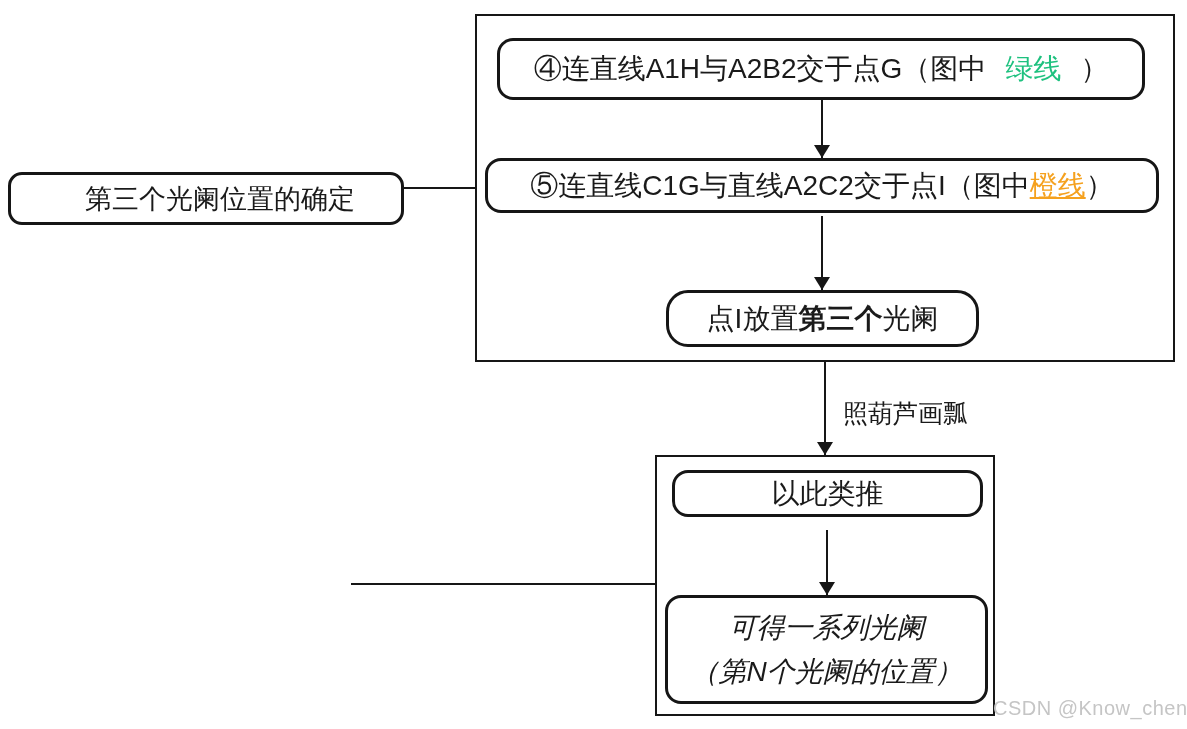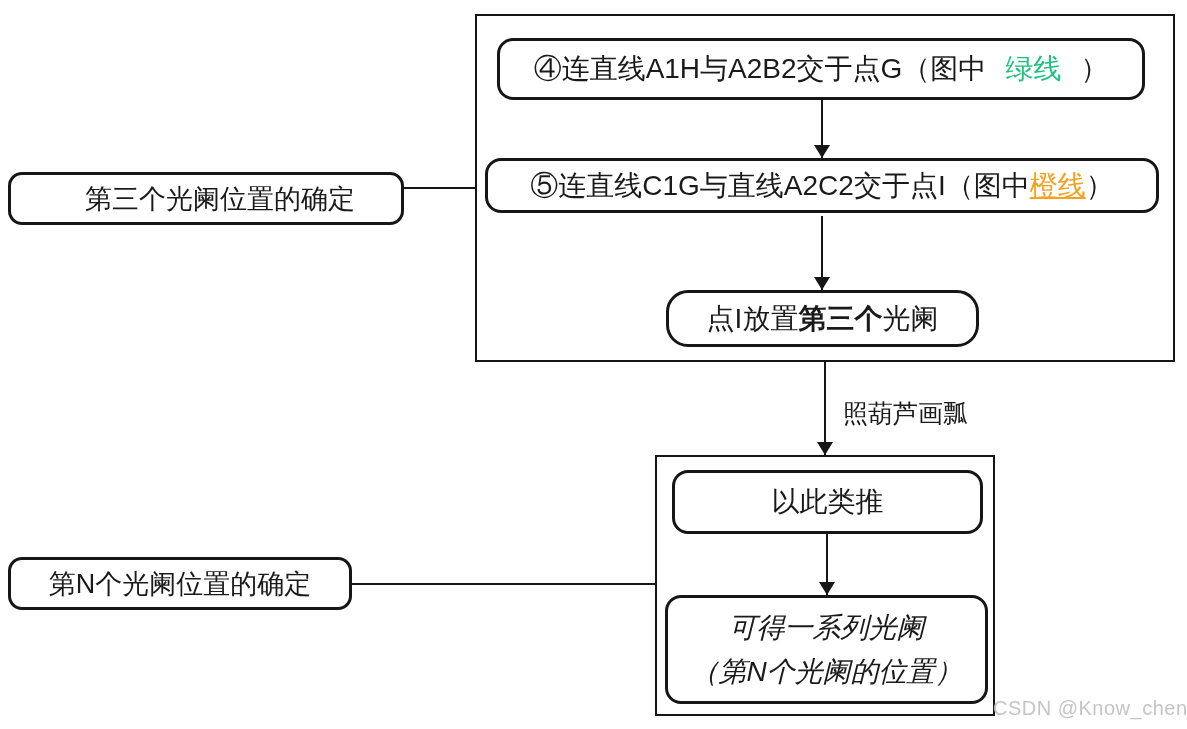--- a/index.html
+++ b/index.html
@@ -133,29 +133,26 @@
       <span class="bold-text">第三个</span>
       <span>光阑</span>
   </div>
 
   <div class="varrow" style="left:824px; top:362px; height:93px;"></div>
 
   <div class="flow-caption" style="left:843px; top:397px;">
     <span>照葫芦画瓢</span>
   </div>
 
-  <div class="label-box" style="left:8px; top:557px; width:344px; height:53px;">
-    <span>第N个光阑位置的确定</span>
-  </div>
 
   <div class="hline" style="left:351px; top:583px; width:304px;"></div>
 
   <div class="group-rect" style="left:655px; top:455px; width:340px; height:261px;"></div>
 
-  <div class="rbox" style="left:672px; top:470px; width:311px; height:64px;">
+  <div class="rbox" style="left:672px; top:470px; width:311px; height:47px;">
     <span>以此类推</span>
   </div>
 
   <div class="varrow" style="left:826px; top:530px; height:65px;"></div>
 
   <div class="rbox result-multiline" style="left:665px; top:595px; width:323px; height:109px;font-style:italic;">
     <span>可得一系列光阑</span>
     <span>（第N个光阑的位置）</span>
   </div>
 

